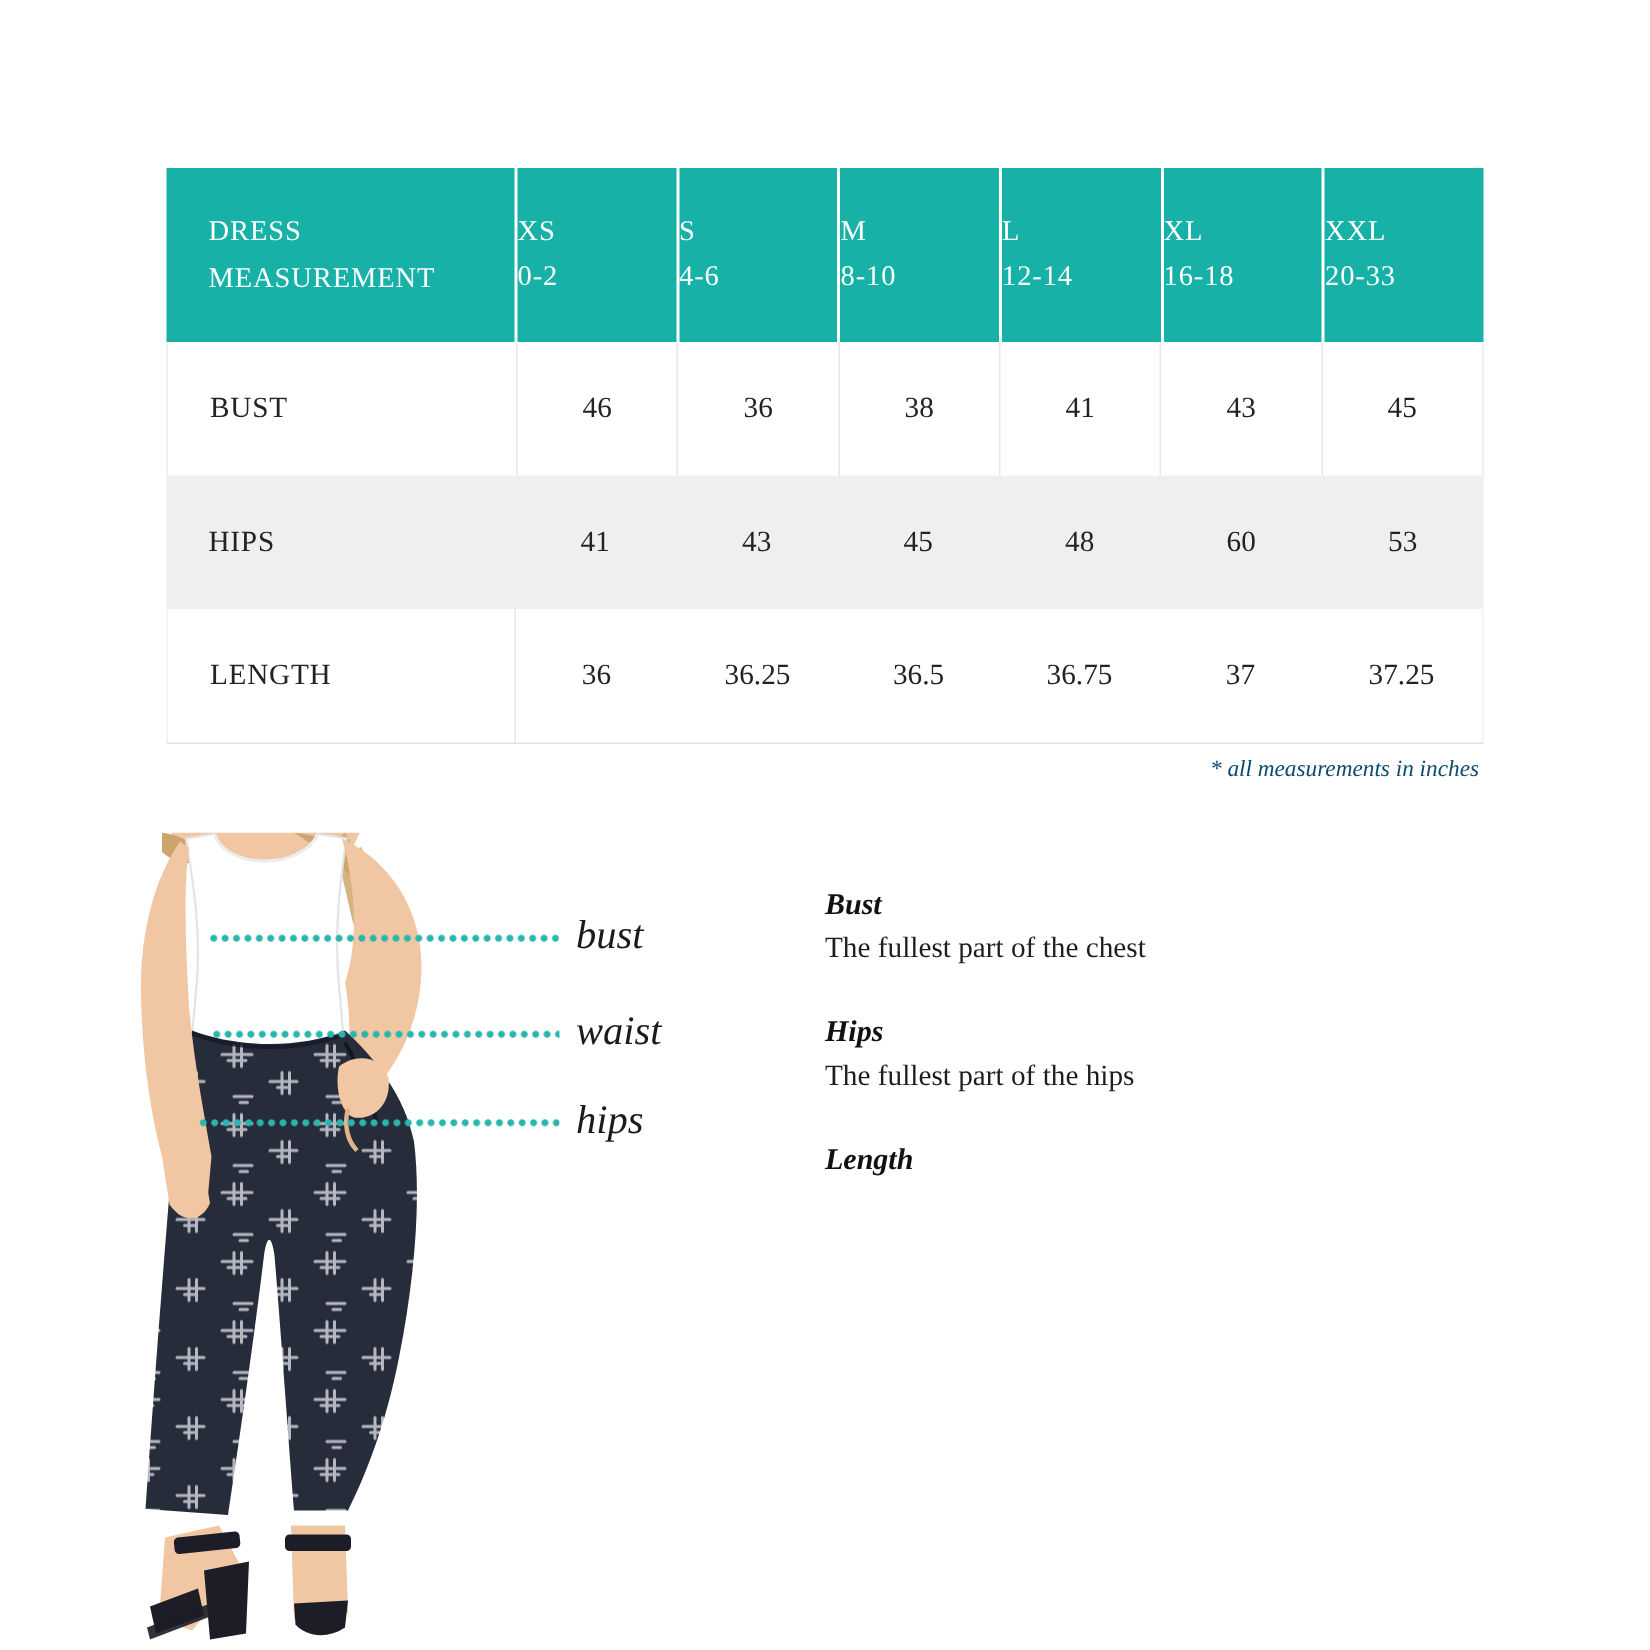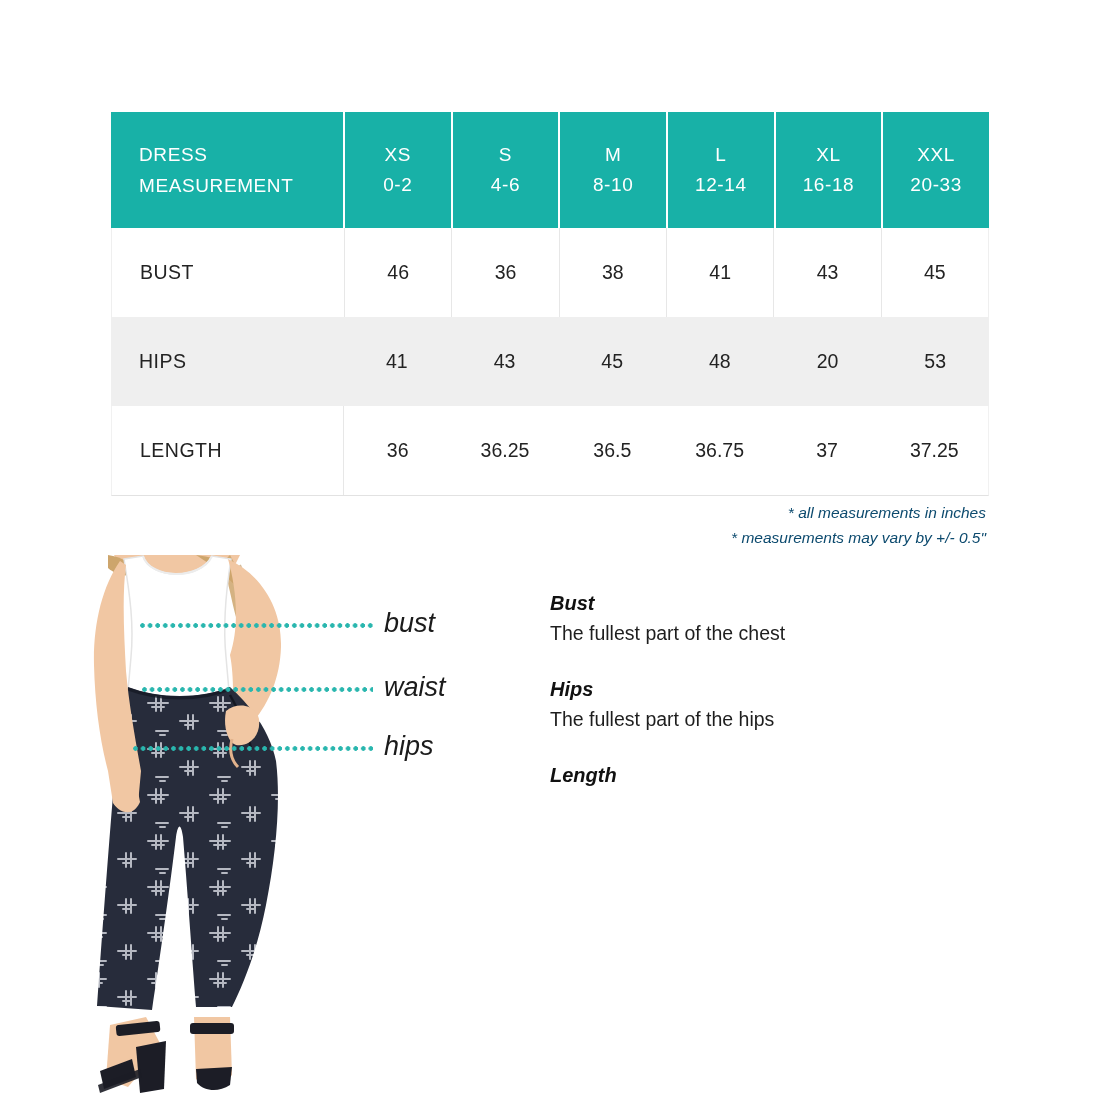--- a/index.html
+++ b/index.html
@@ -18,29 +18,29 @@
     --tank:#ffffff;
     --tank_edge:#e4e4e4;
     --pants:#272c3b;
     --pants_mark:#d8dbe2;
     --shoe:#1c1d26;
     --page_bg:#ffffff;
   }
   html,body{margin:0;padding:0;background:#fff;}
   .page{
     position:relative;width:1100px;height:1100px;background:var(--page_bg);
-    font-family:Liberation Sans, sans-serif;color:var(--text_dark);
+    font-family:Liberation Serif, serif;color:var(--text_dark);
     overflow:hidden;
   }
   
   .size-table{position:absolute;left:111px;top:112px;width:878px;}
   .trow{display:grid;grid-template-columns:232px repeat(6,1fr);}
   .thead{column-gap:2px;background:var(--page_bg);height:116px;}
   .thead .cell{background:var(--teal);color:#fff;display:flex;flex-direction:column;
-    align-items:center;justify-content:center;font-size:19px;letter-spacing:.6px;line-height:30px;}
+    align-items:flex-start;justify-content:center;font-size:19px;letter-spacing:.6px;line-height:30px;}
   .thead .cell.labelcell{align-items:flex-start;padding-left:28px;}
   .labelcell .wraplabel{width:180px;line-height:31px;}
   .tbody-row{height:89px;}
   .tbody-row .cell{display:flex;align-items:center;justify-content:center;
     font-size:19.5px;color:var(--text_dark);}
   .tbody-row .cell.rowlabel{justify-content:flex-start;padding-left:28px;letter-spacing:.5px;}
   .row-bust{background:var(--grid_line);column-gap:1px;border-left:1px solid #efefef;border-right:1px solid #efefef;}
   .row-bust .cell{background:#fff;}
   .row-hips{background:var(--row_alt);}
   .row-length{background:#fff;border-left:1px solid #f1f1f1;border-right:1px solid #f1f1f1;border-bottom:1px solid var(--outer_line);}
@@ -121,38 +121,37 @@
       <div class="cell">43</div>
       <div class="cell">45</div>
     </div>
 
     <div class="trow tbody-row row-hips">
       <div class="cell rowlabel">HIPS</div>
       <div class="cell">41</div>
       <div class="cell">43</div>
       <div class="cell">45</div>
       <div class="cell">48</div>
-      <div class="cell">20</div>
+      <div class="cell">60</div>
       <div class="cell">53</div>
     </div>
 
     <div class="trow tbody-row row-length">
       <div class="cell rowlabel">LENGTH</div>
       <div class="cell">36</div>
       <div class="cell">36.25</div>
       <div class="cell">36.5</div>
       <div class="cell">36.75</div>
       <div class="cell">37</div>
       <div class="cell">37.25</div>
     </div>
   </div>
 
   <div class="footnotes">
     <div>* all measurements in inches</div>
-    <div>* measurements may vary by +/- 0.5"</div>
   </div>
 
   <div class="figure-wrap">
     <svg width="300" height="545" viewBox="0 0 300 545">
       <defs>
         <pattern id="ikat" width="62" height="46" patternUnits="userSpaceOnUse">
           <rect width="62" height="46" class="pantsbg"></rect>
           <g class="ikatmark">
             <path d="M6 10 h20 M10 14 h12 M14 4 v14 M19 4 v14"></path>
             <path d="M38 28 h18 M43 32 h8 M46 22 v14 M51 22 v14"></path>

